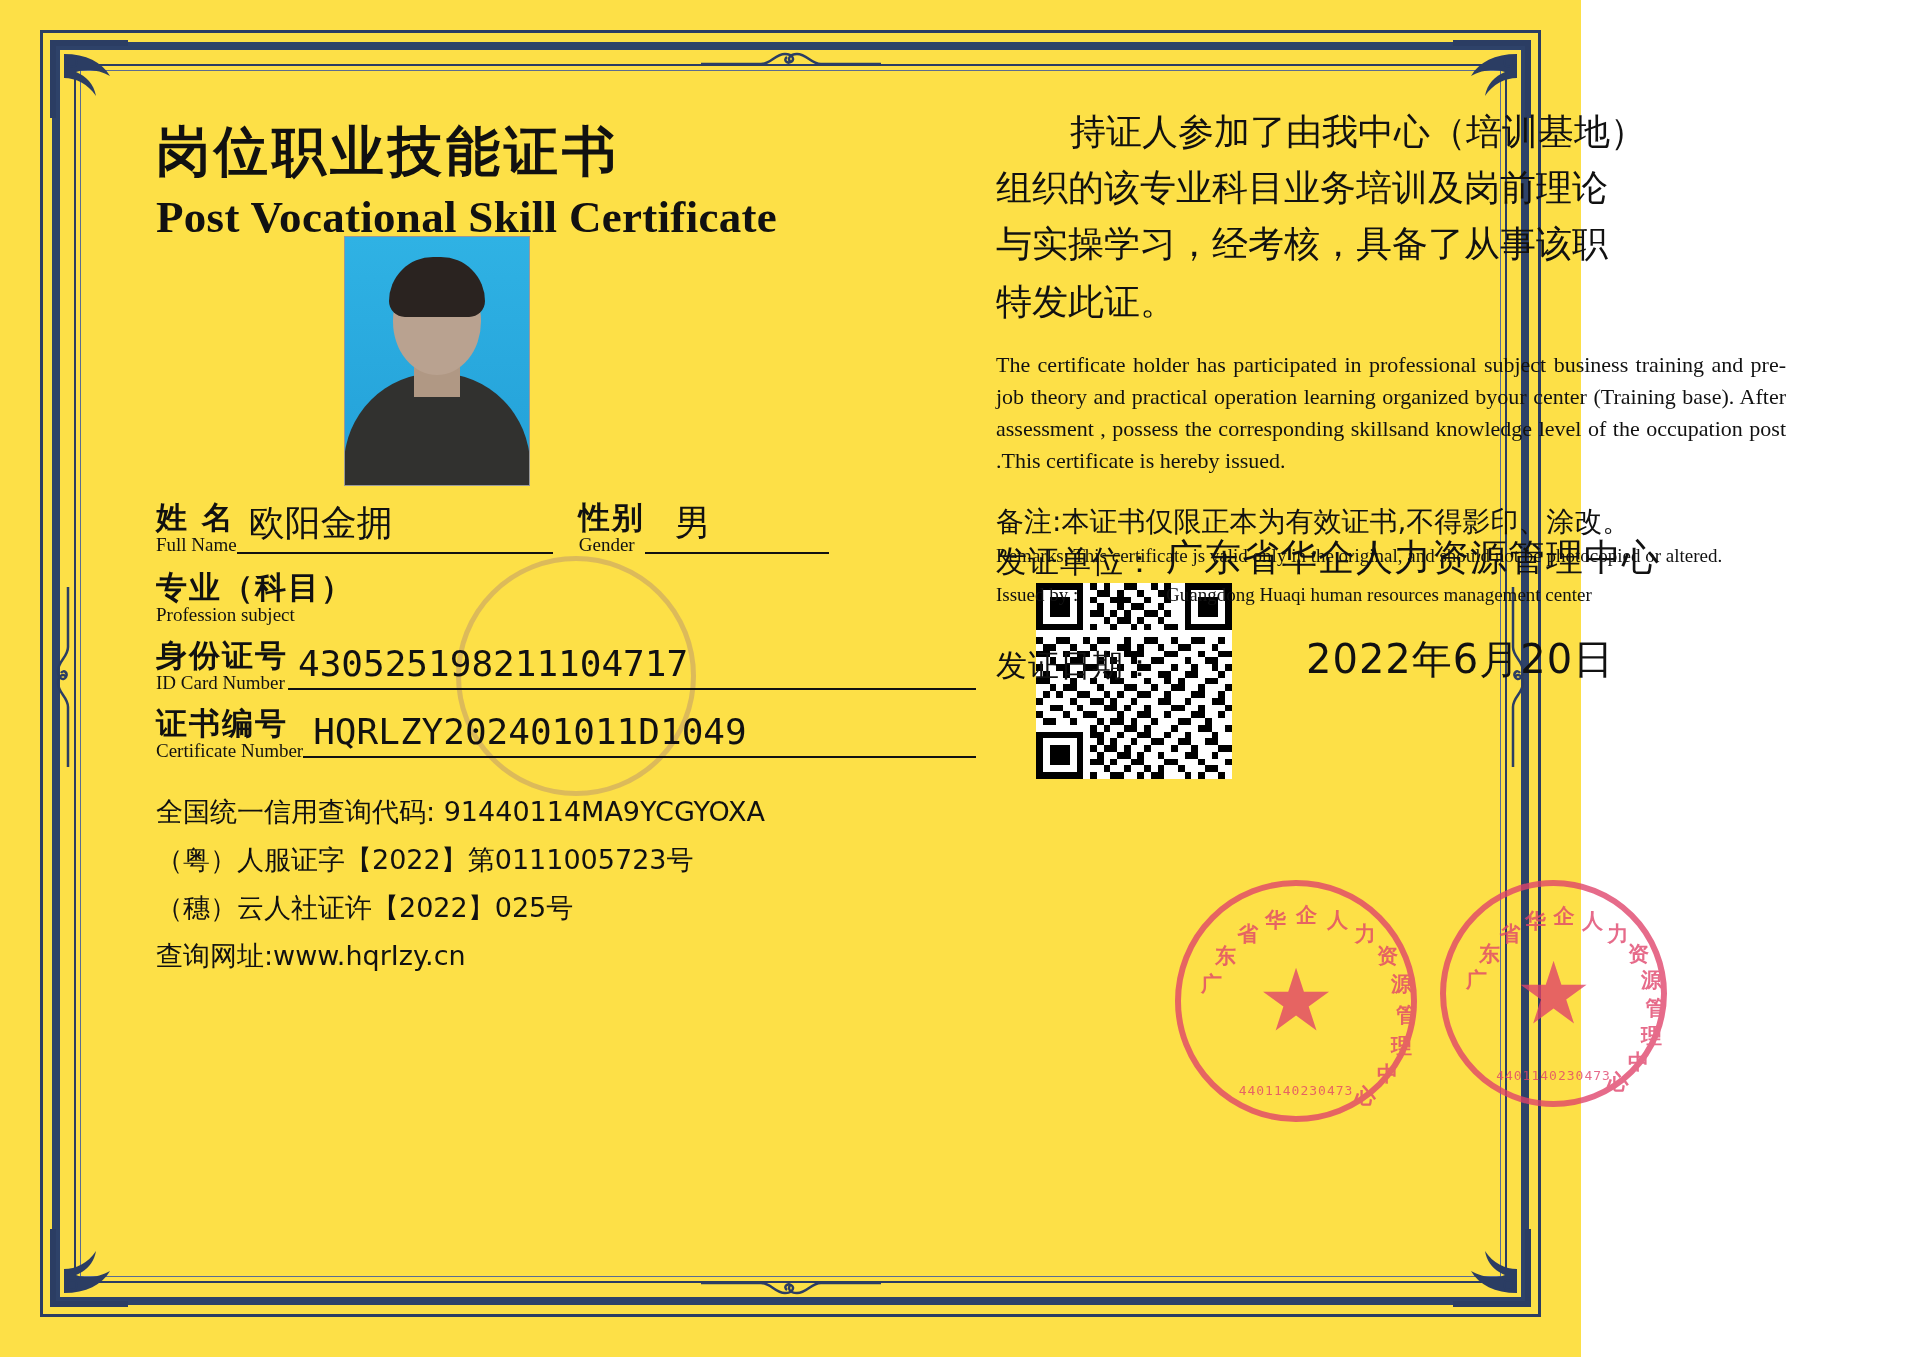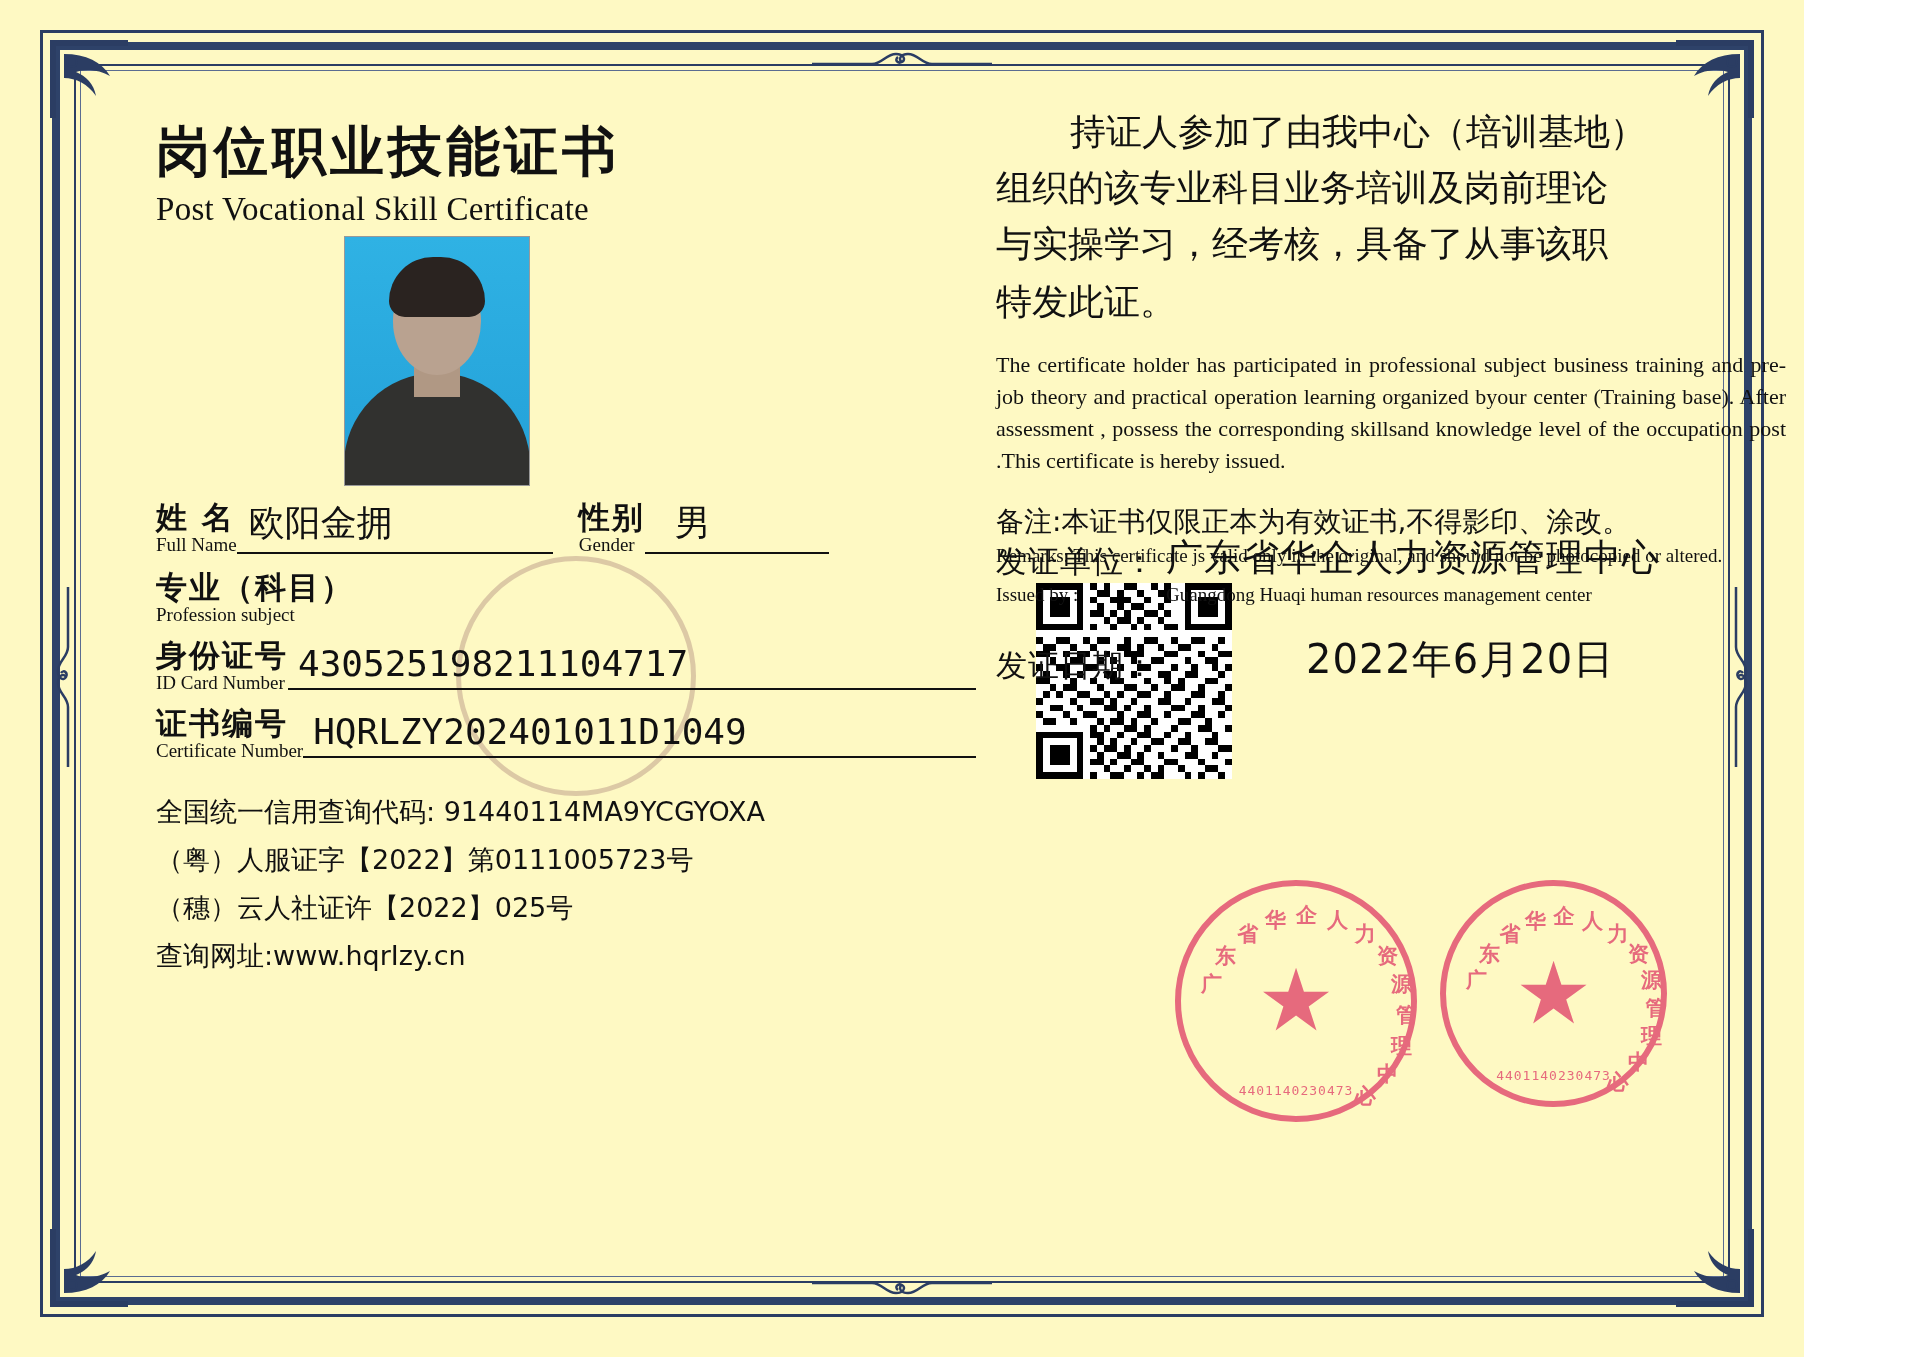--- a/index.html
+++ b/index.html
@@ -1,18 +1,18 @@
 <!DOCTYPE html>
 <html><head>
 <meta charset="utf-8">
 <style>
   html,body{margin:0;padding:0;background:#ffffff;}
   body{width:1920px;height:1357px;overflow:hidden;font-family:"Liberation Serif",serif;}
 
-  .page{position:relative;width:1804px;height:1357px;background:#fef9c3;}
+  .page{position:relative;width:1581px;height:1357px;background:#fde047;}
 
   
   .frame-outer{
     position:absolute;left:40px;top:30px;right:40px;bottom:40px;
     border:3px solid #2b3d63;
   }
   .frame-mid{
     position:absolute;left:52px;top:42px;right:52px;bottom:52px;
     border:8px solid #2e4269;
   }
@@ -44,21 +44,21 @@
   .col-left{position:absolute;left:60px;top:30px;width:820px;}
   .col-right{position:absolute;left:900px;top:18px;width:790px;}
 
   .title-cn{
     font-family:"DejaVu Sans",sans-serif;
     font-weight:bold;font-size:54px;letter-spacing:4px;color:#111;
     margin:0 0 2px 0;
   }
   .title-en{
     font-family:"Liberation Serif",serif;
-    font-weight:normal;font-size:33px;color:#111;letter-spacing:.3px;margin:0;
+    font-weight:bold;font-size:45px;color:#111;letter-spacing:.3px;margin:0;
   }
 
   .photo-wrap{
     position:absolute;left:188px;top:120px;width:184px;height:248px;
     border:1px solid #999;overflow:hidden;background:#2aa8dd;
   }
   .photo-bg{position:absolute;inset:0;background:linear-gradient(180deg,#2fb2e4 0%,#23a0d8 100%);}
   .ph-head{
     position:absolute;left:50%;top:30px;transform:translateX(-50%);
     width:88px;height:108px;border-radius:46px/56px;background:#b9a290;

